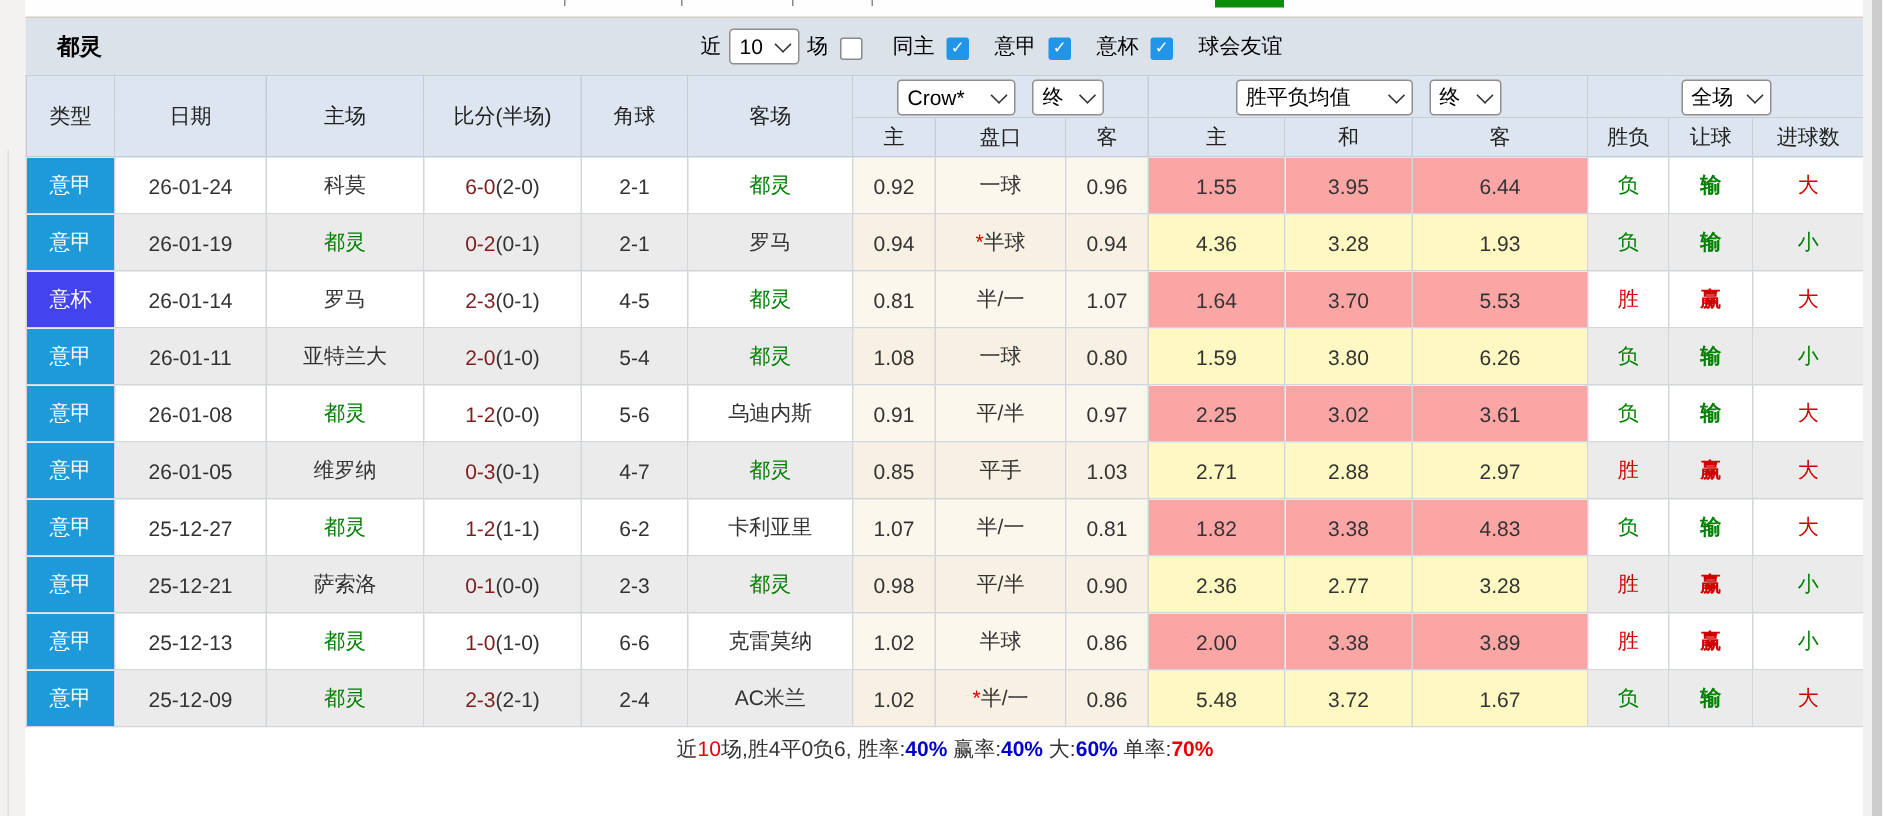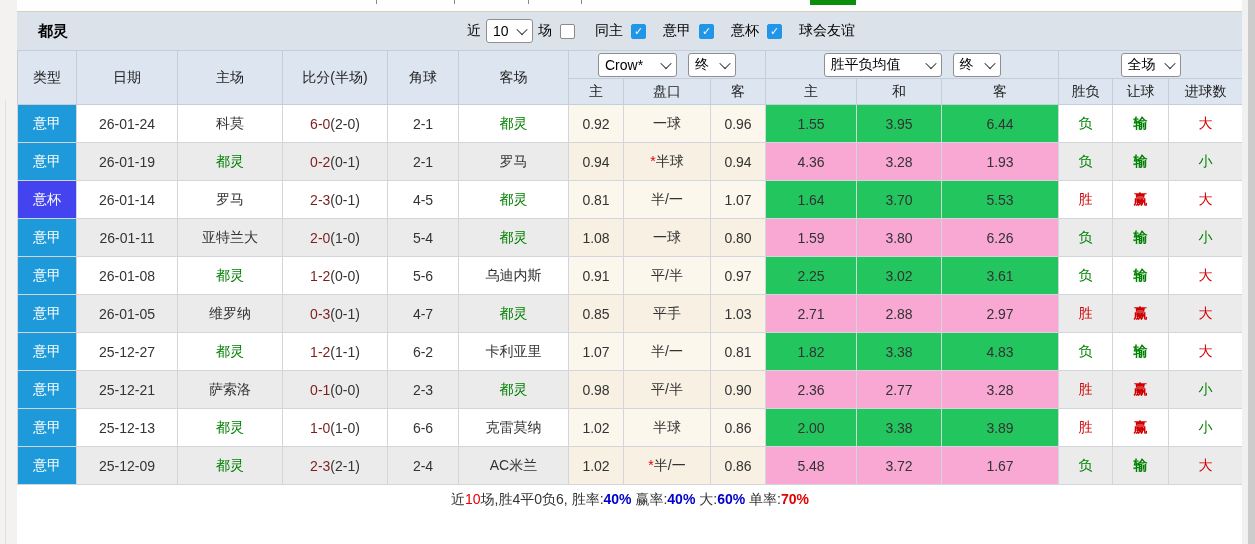--- a/index.html
+++ b/index.html
@@ -56,22 +56,22 @@
   .sel-scope{width:60px;}
   tbody td{height:37px;font-size:14px;color:#333;}
   tbody tr.even .c-stripe{background:#ebebeb;}
   tbody tr.odd  .c-stripe{background:#ffffff;}
   td.c-type{color:#fff;font-size:14px;}
   td.c-team.green{color:#008000;}
   td.c-score .ft{color:#7f1d1d;}
   td.c-score .ht{color:#333;}
   tr.odd  .c-crow{background:#fcf7ec;}
   tr.even .c-crow{background:#f7f0e3;}
-  tr.odd  .c-avg{background:#22c55e;}
-  tr.even .c-avg{background:#f9a8d4;}
+  tr.odd  .c-avg{background:#fca5a5;}
+  tr.even .c-avg{background:#fef9c3;}
   td.c-hcap .star{color:#e60000;}
   td.c-let{font-weight:bold;}
   
   .footer{height:29px;display:flex;align-items:center;justify-content:center;font-size:14px;background:#fff;}
 </style>
 </head>
 <body>
 
 <div class="gutter-left">
   <div class="seam"></div>

